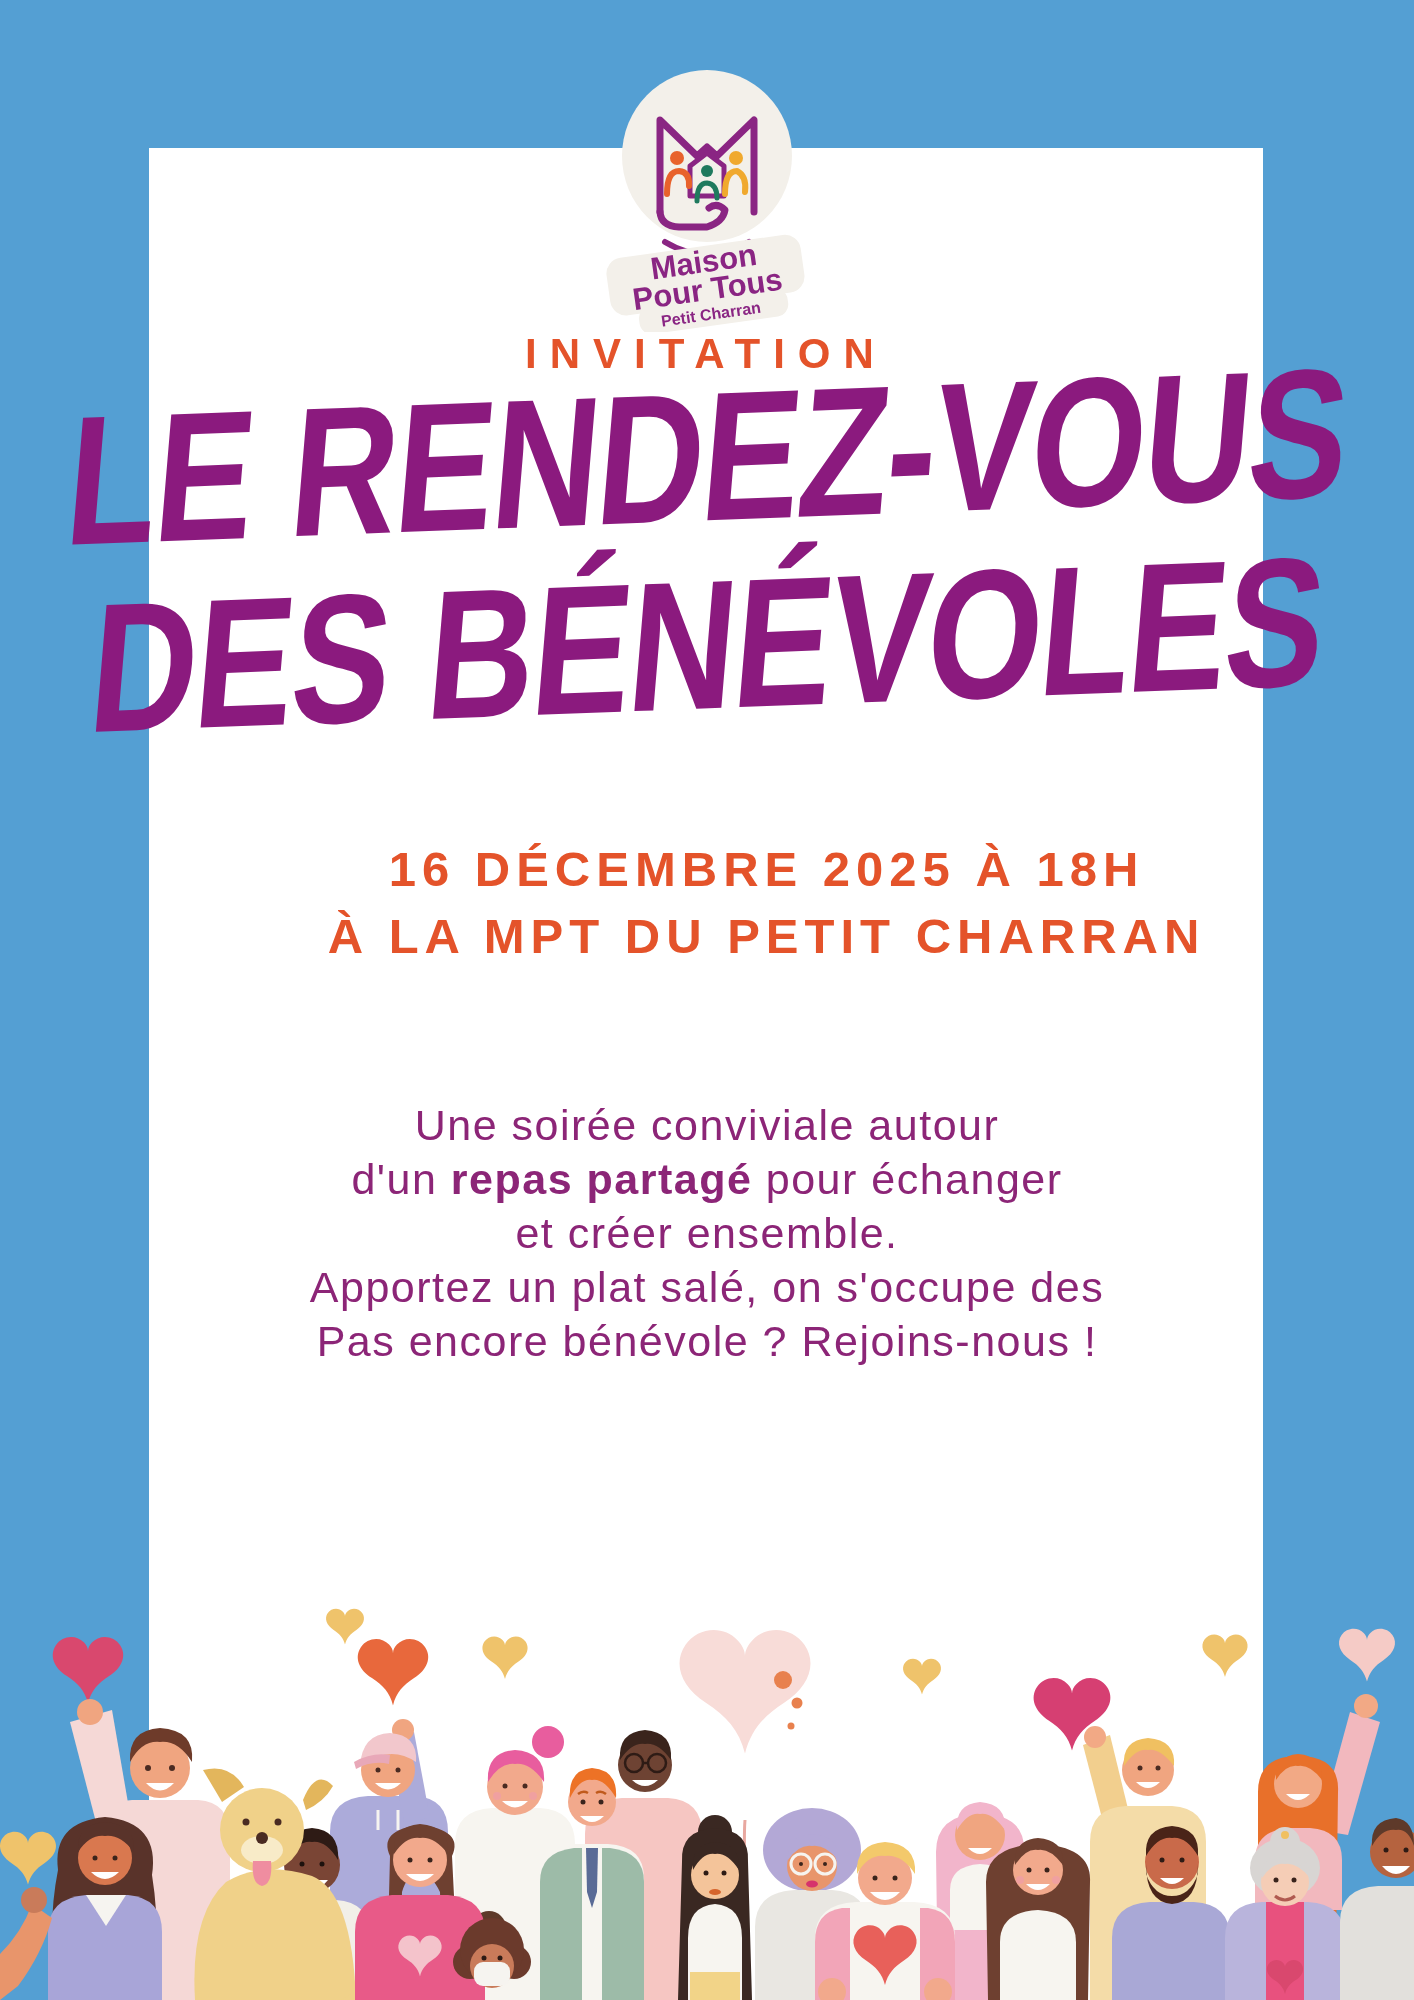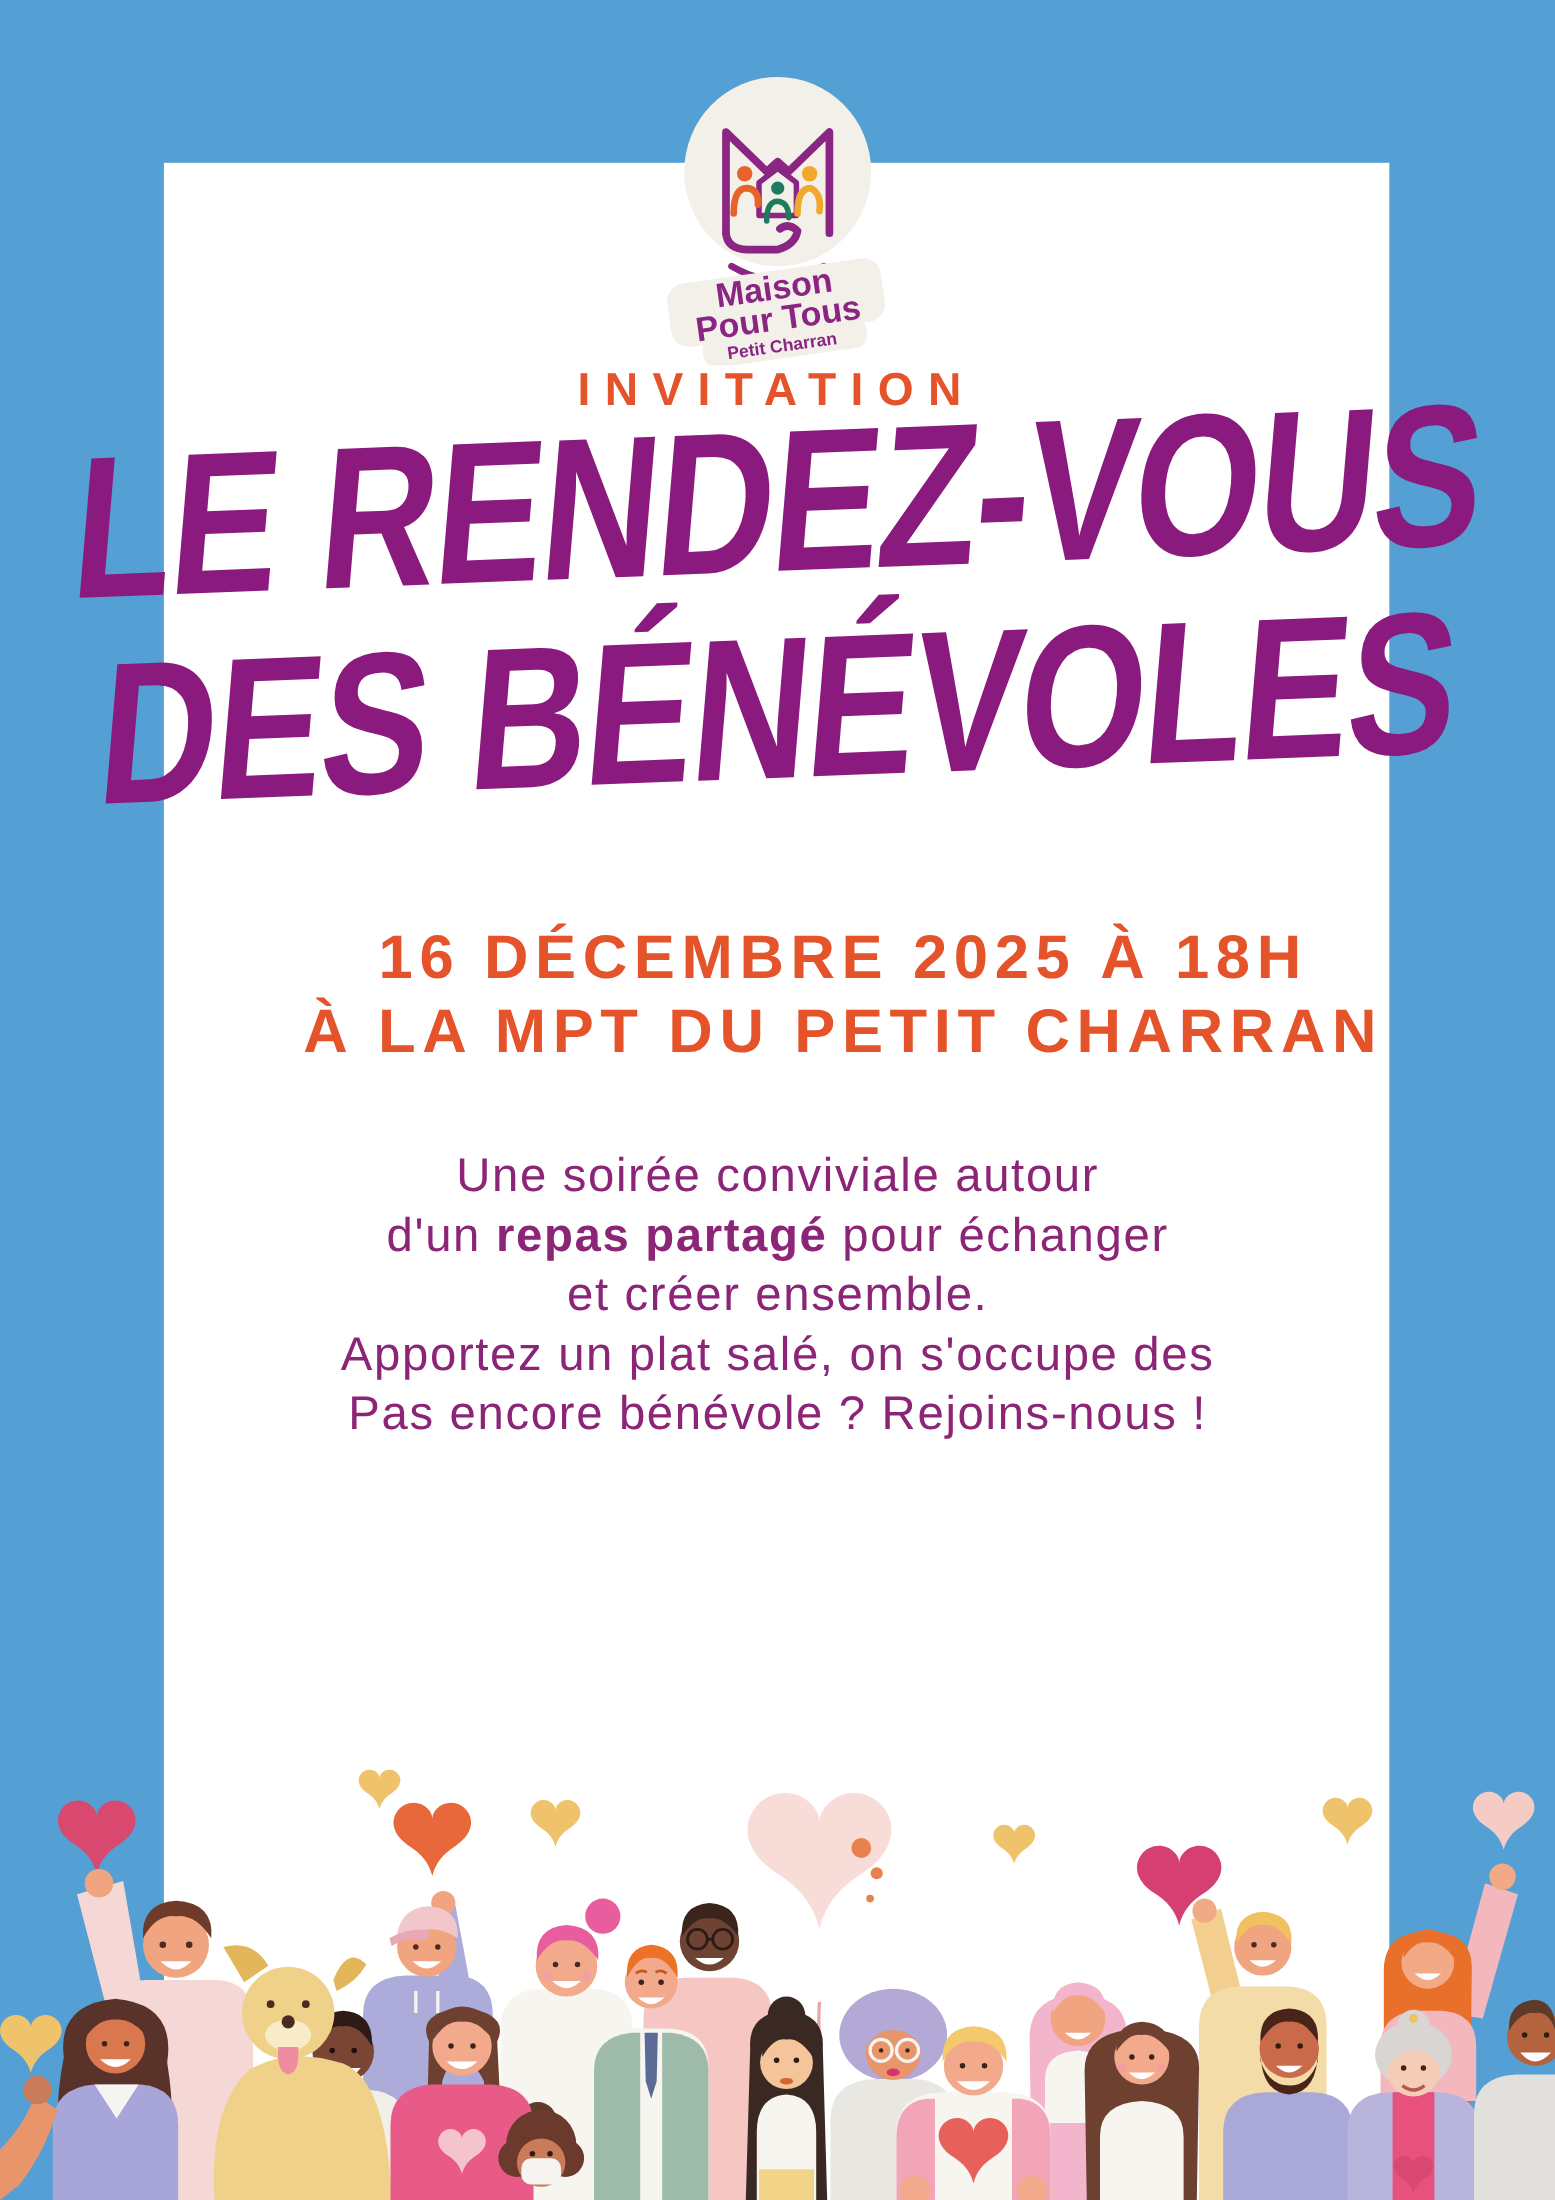--- a/index.html
+++ b/index.html
@@ -18,24 +18,24 @@
   }
   .title-line{
     position:absolute;left:50%;white-space:nowrap;
     font-weight:900;letter-spacing:-2px;font-size:148px;
     transform:translateX(-50%) rotate(-2.2deg) skewX(-7deg) scaleY(1.24);
   }
   .title-line.l1{top:372px;}
   .title-line.l2{top:560px;}
   .event{
     position:absolute;left:149px;top:836px;width:1235px;text-align:center;
-    font-size:56px;font-weight:700;letter-spacing:6px;line-height:67px;
+    font-size:49px;font-weight:700;letter-spacing:6px;line-height:67px;
   }
   .body-text{
-    position:absolute;left:140px;top:1042px;width:1134px;text-align:center;
+    position:absolute;left:140px;top:1098px;width:1134px;text-align:center;
     font-size:43px;line-height:54px;letter-spacing:1.5px;font-weight:400;
   }
   .body-text strong{font-weight:700;}
   .crowd{position:absolute;left:0;top:1530px;width:1414px;height:470px;}
 </style>
 </head>
 <body>
 
 <div class="backdrop" style="background-color: rgb(84, 159, 211);"></div>
 

